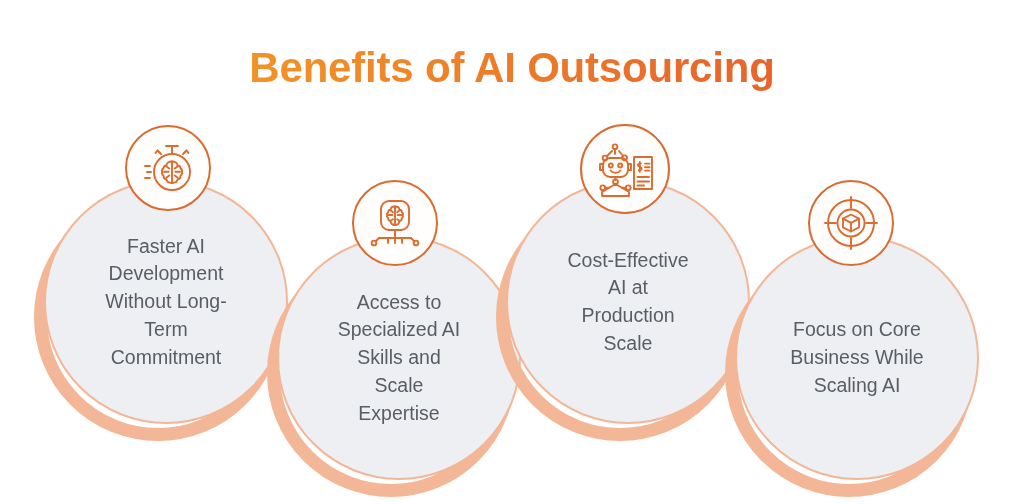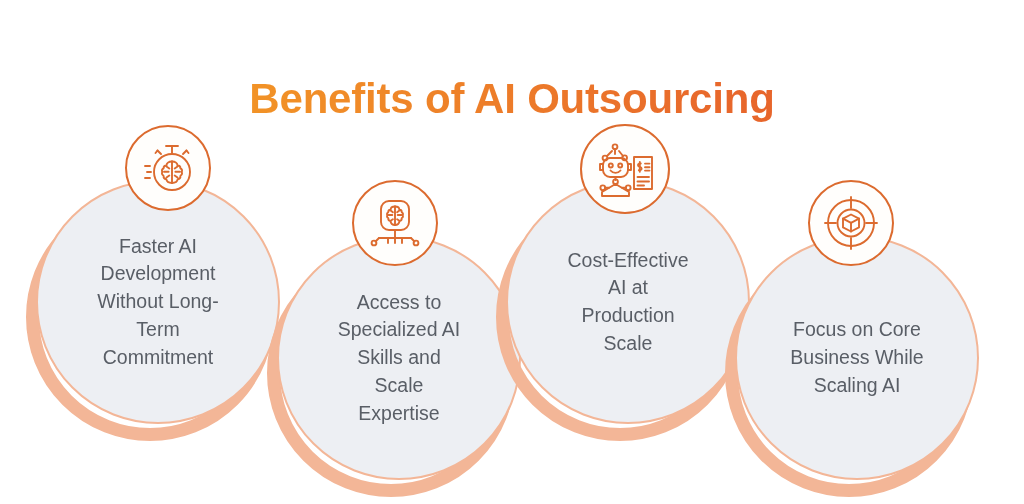--- a/index.html
+++ b/index.html
@@ -27,21 +27,20 @@
     text-align:center;
     font-size:42px;
     font-weight:bold;
     letter-spacing:-0.2px;
     background:linear-gradient(90deg,#F5A623 0%,#F08A28 35%,#E8682B 70%,#E35A2B 100%);
     -webkit-background-clip:text;
     background-clip:text;
     -webkit-text-fill-color:transparent;
     color:#E8762B;
     white-space:nowrap;
-    margin-top:31px;
   }
 
   
   .node { position:absolute; }
 
   
   .ring-back {
     position:absolute;
     border-radius:50%;
     border:13px solid #F3B697;
@@ -78,21 +77,21 @@
     box-sizing:border-box;
     display:flex;
     align-items:center;
     justify-content:center;
     z-index:40;
   }
   .badge svg { display:block; }
 
   
   
-  #node-1 { left:36px;  top:180px; width:250px; height:250px; }
+  #node-1 { left:44px;  top:180px; width:250px; height:250px; }
   #node-1 .ring-back { left:-10px; top:13px;  width:248px; height:248px; }
   #node-1 .disc      { left:0;     top:0;     width:244px; height:244px; }
 
   
   #node-2 { left:277px; top:236px; width:250px; height:250px; }
   #node-2 .ring-back { left:-10px; top:13px;  width:248px; height:248px; }
   #node-2 .disc      { left:0;     top:0;     width:244px; height:244px; }
 
   
   #node-3 { left:506px; top:180px; width:250px; height:250px; }

